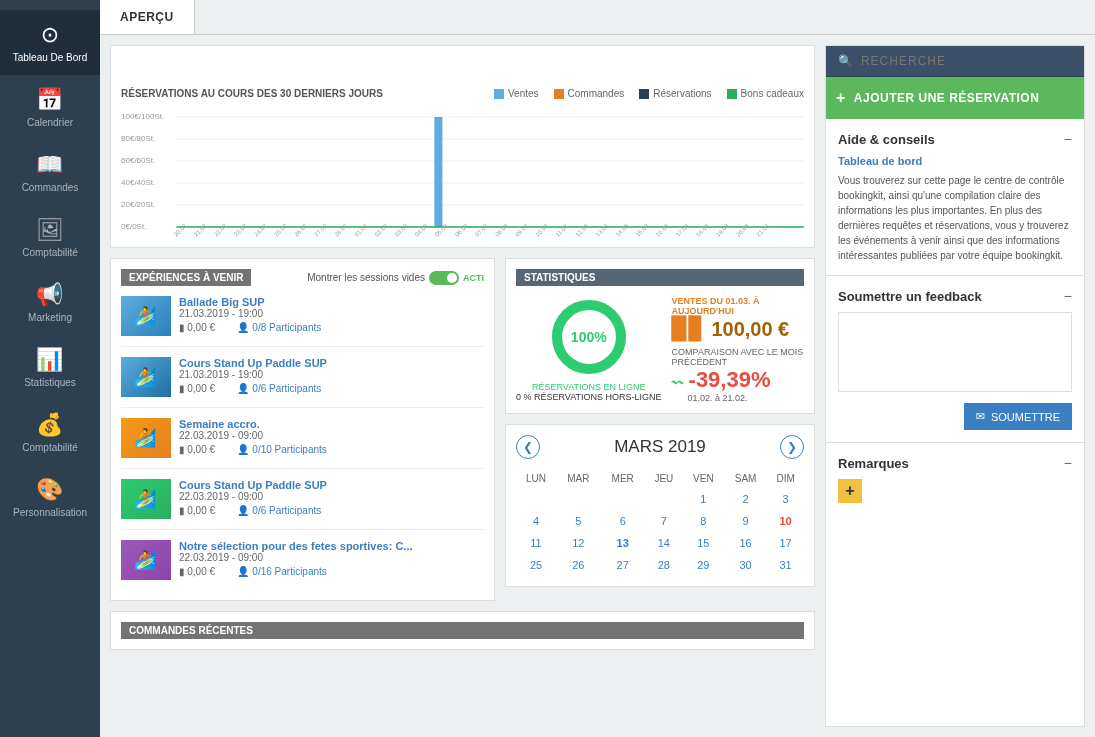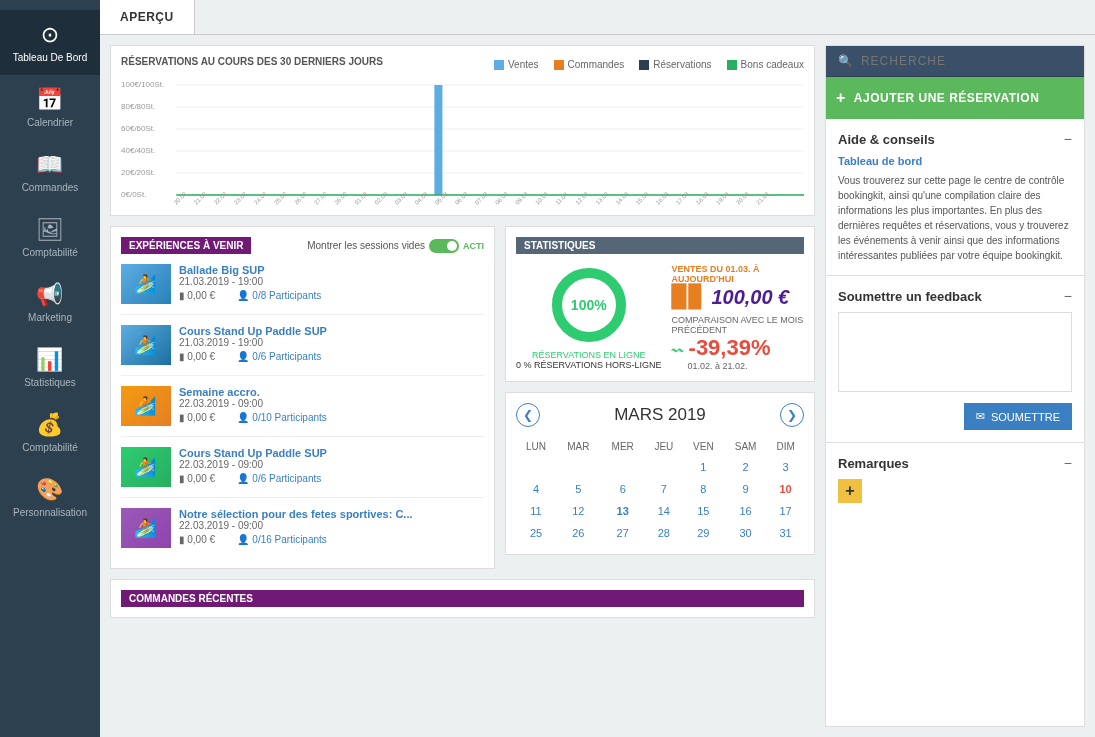--- a/index.html
+++ b/index.html
@@ -133,21 +133,21 @@
     .section-header {
       display: flex;
       align-items: center;
       justify-content: space-between;
       margin-bottom: 10px;
     }
     .section-title {
       font-size: 10px;
       font-weight: bold;
       color: #fff;
-      background: #701a75;
+      background: #737373;
       padding: 3px 8px;
       text-transform: uppercase;
     }
     .toggle-label { font-size: 10px; color: #555; }
     .toggle {
       display: inline-flex;
       align-items: center;
       gap: 4px;
     }
     .toggle-switch {
@@ -229,22 +229,21 @@
     .stats-right { flex: 1; }
     .stats-sales-label {
       font-size: 9px;
       color: #e67e22;
       text-transform: uppercase;
       font-weight: bold;
     }
     .stats-amount {
       font-size: 20px;
       font-weight: bold;
-      color: #4c1d95;
-      font-style: italic;
+      color: #a16207;
     }
     .stats-comparison {
       font-size: 9px; color: #666; margin-top: 5px;
       text-transform: uppercase;
     }
     .stats-percent {
       font-size: 22px; font-weight: bold;
       color: #e74c3c;
     }
     .stats-percent-row { display: flex; align-items: center; gap: 5px; }
@@ -445,21 +444,21 @@
 <div class="main-content">
 
   <div class="tab-header">
     <div class="tab">APERÇU</div>
   </div>
 
   <div class="content-area">
     <div class="left-panel">
 
       <div class="chart-section">
-        <div style="display:flex; justify-content:space-between; align-items:flex-end;">
+        <div style="display:flex; justify-content:space-between; align-items:flex-start;margin-top:32px;">
           <div class="chart-title">RÉSERVATIONS AU COURS DES 30 DERNIERS JOURS</div>
           <div class="chart-legend">
 
           <div class="legend-item">
                 <div class="legend-dot" style="background:#5dade2;"></div>
                 <span>Ventes</span>
               </div>
               <div class="legend-item">
                 <div class="legend-dot" style="background:#e67e22;"></div>
                 <span>Commandes</span>

